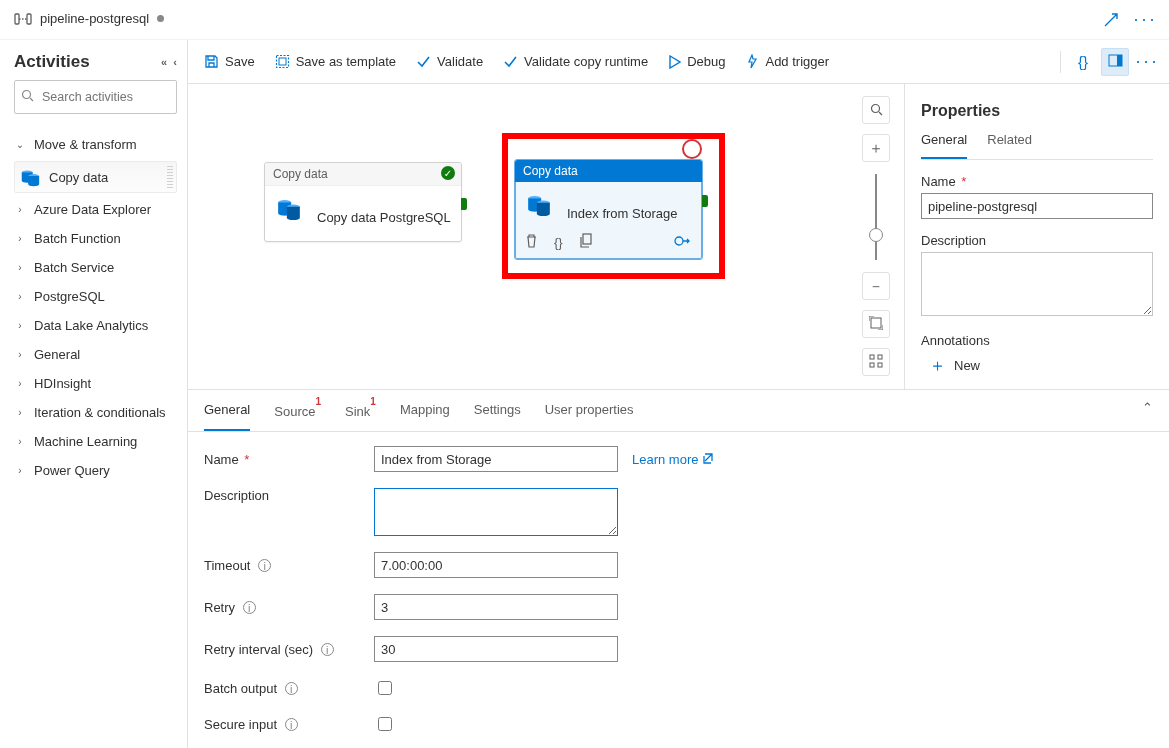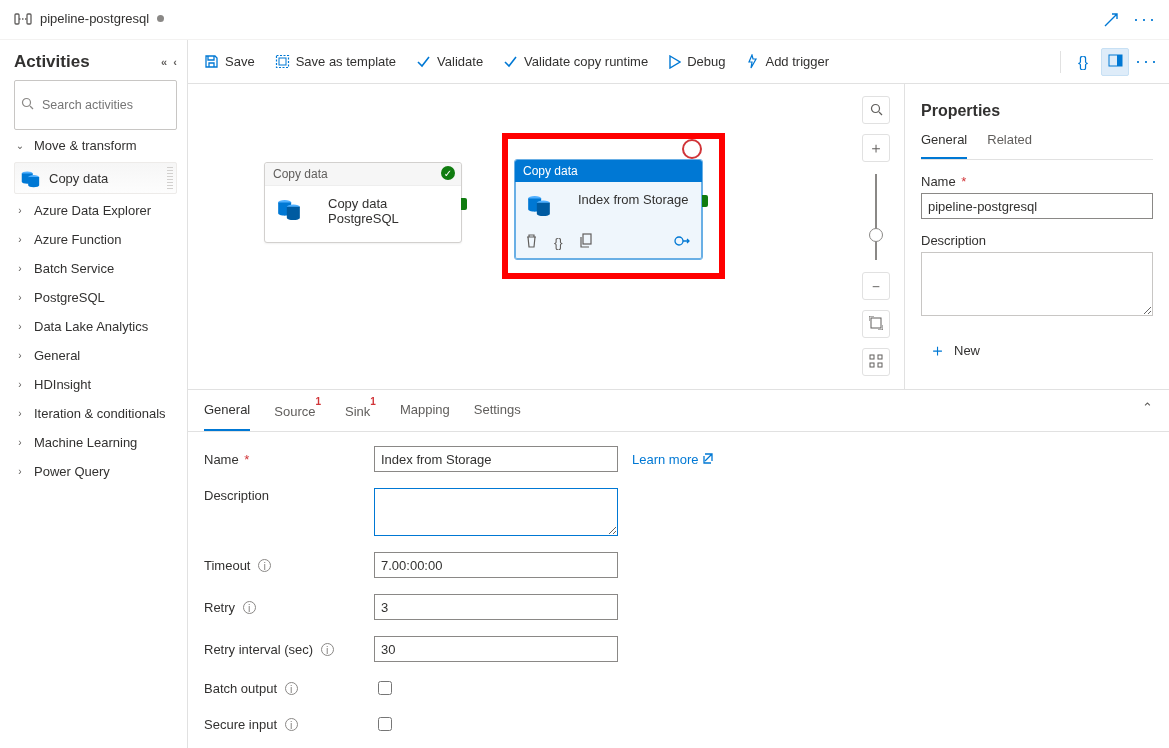--- a/index.html
+++ b/index.html
@@ -33,21 +33,21 @@
   .tabbar .spacer{flex:1}
   .pipeline-icon svg{display:block}
   .icon-btn{width:28px;height:28px;display:flex;align-items:center;justify-content:center;border-radius:2px}
 
   .main{display:flex;height:calc(100% - 40px);}
 
   
   .activities{width:188px;border-right:1px solid var(--border);display:flex;flex-direction:column;box-sizing:border-box;padding:8px 10px 8px 14px;}
   .activities h2{font-size:17px;font-weight:600;margin:4px 0 8px 0;display:flex;align-items:center;gap:8px}
   .activities h2 .handle{margin-left:auto;font-size:11px;color:var(--text-muted);display:flex;gap:4px}
-  .search{border:1px solid var(--border2);border-radius:2px;display:flex;align-items:center;padding:16px 6px;gap:6px;margin-bottom:1px}
+  .search{border:1px solid var(--border2);border-radius:2px;display:flex;align-items:center;padding:8px 6px;gap:6px;margin-bottom:16px}
   .search input{border:none;outline:none;width:100%;font-size:12.5px}
   .cat{display:flex;align-items:center;gap:8px;padding:7px 0;cursor:pointer;font-size:13px}
   .cat .chev{width:12px;text-align:center;color:var(--text-muted);font-size:10px}
   .act-item{display:flex;align-items:center;gap:8px;padding:4px 4px;margin:2px 0;border:1px solid #edebe9;border-radius:2px;background:linear-gradient(0deg,#fdfdfd,#f6f6f6);position:relative}
   .act-item .grip{position:absolute;right:3px;top:4px;bottom:4px;width:6px;background:repeating-linear-gradient(to bottom,#d2d0ce 0 1px,transparent 1px 3px)}
 
   .center{flex:1;display:flex;flex-direction:column;position:relative}
 
   
   .toolbar{height:44px;display:flex;align-items:center;gap:4px;padding:0 8px;border-bottom:1px solid var(--border);box-sizing:border-box}
@@ -63,21 +63,21 @@
   
   .cv-controls{position:absolute;top:12px;right:14px;display:flex;flex-direction:column;gap:10px}
   .cv-btn{width:28px;height:28px;border:1px solid var(--border);border-radius:3px;background:#fff;display:flex;align-items:center;justify-content:center;font-size:15px;color:var(--text-muted)}
   .slider{width:6px;height:86px;position:relative;margin:2px auto}
   .slider:before{content:"";position:absolute;left:50%;top:0;bottom:0;width:2px;margin-left:-1px;background:#8a8886}
   .slider .thumb{position:absolute;left:50%;top:54px;width:12px;height:12px;border-radius:50%;background:#fff;border:1.5px solid #8a8886;margin-left:-7px}
 
   
   .card{position:absolute;width:196px;border:1px solid #d2d0ce;border-radius:3px;background:#fff;box-shadow:0 1px 2px rgba(0,0,0,.06)}
   .card .head{font-size:12px;color:#605e5c;padding:4px 8px;border-bottom:1px solid #eee;background:#f6f6f6;border-radius:3px 3px 0 0}
-  .card .body{display:flex;align-items:flex-start;gap:25px;padding:10px 10px 16px}
+  .card .body{display:flex;align-items:flex-end;gap:14px;padding:10px 10px 16px}
   .card .port{position:absolute;top:35px;right:-6px;width:6px;height:12px;background:#107c10;border-radius:0 2px 2px 0}
   .card.selected{border-color:#69afe5;background:#eff6fc;box-shadow:0 0 0 1px #69afe5 inset}
   .card.selected .head{background:#0078d4;color:#fff;border-bottom:none}
   .card.selected .body{padding-bottom:4px}
   .card .tools{display:flex;gap:16px;padding:8px 10px;color:#605e5c;align-items:center}
   .card .tools .last{margin-left:auto;color:var(--blue)}
   .status-ok{position:absolute;right:6px;top:3px;color:#fff;background:#107c10;border-radius:50%;width:14px;height:14px;font-size:10px;display:flex;align-items:center;justify-content:center}
   .highlight-box{position:absolute;border:6px solid var(--highlight);pointer-events:none}
 
   .dyn-circle{position:absolute;width:16px;height:16px;border:2px solid #d13438;border-radius:50%}
@@ -171,21 +171,21 @@
       <span>Copy data</span>
       <span class="grip"></span>
     </div>
 
     <div class="cat">
         <span class="chev">›</span>
         <span>Azure Data Explorer</span>
       </div>
     <div class="cat">
         <span class="chev">›</span>
-        <span>Azure Function</span>
+        <span>Batch Function</span>
       </div>
     <div class="cat">
         <span class="chev">›</span>
         <span>Batch Service</span>
       </div>
     <div class="cat">
         <span class="chev">›</span>
         <span>PostgreSQL</span>
       </div>
     <div class="cat">
@@ -371,34 +371,36 @@
       <div class="side">
         <h3>Properties</h3>
         <div class="ptabs">
           <div class="ptab active">General</div>
           <div class="ptab">Related</div>
         </div>
         <label><span>Name</span> <span class="req">*</span></label>
         <input class="tin" value="pipeline-postgresql" style="">
         <label>Description</label>
         <textarea style=""></textarea>
+        <label>Annotations</label>
         <div class="add-ann">
           <span class="plus">＋</span>
           <span>New</span>
         </div>
       </div>
     </div>
 
     <div class="details">
       <div class="dtabs">
         <div class="dtab active">General</div>
         <div class="dtab"><span>Source</span><sup>1</sup></div>
         <div class="dtab"><span>Sink</span><sup>1</sup></div>
         <div class="dtab">Mapping</div>
         <div class="dtab">Settings</div>
+        <div class="dtab">User properties</div>
         <span class="collapser">⌃</span>
       </div>
 
       <div class="form">
         <label><span>Name</span> <span class="req">*</span></label>
         <input class="tin" value="Index from Storage" style="">
         <a class="learn">
             <span>Learn more</span> 
             <span><svg width="12" height="12">
                 <path d="M3 2h7v7M10 2 3 9" stroke="#0078d4" fill="none" stroke-width="1.3"></path>

